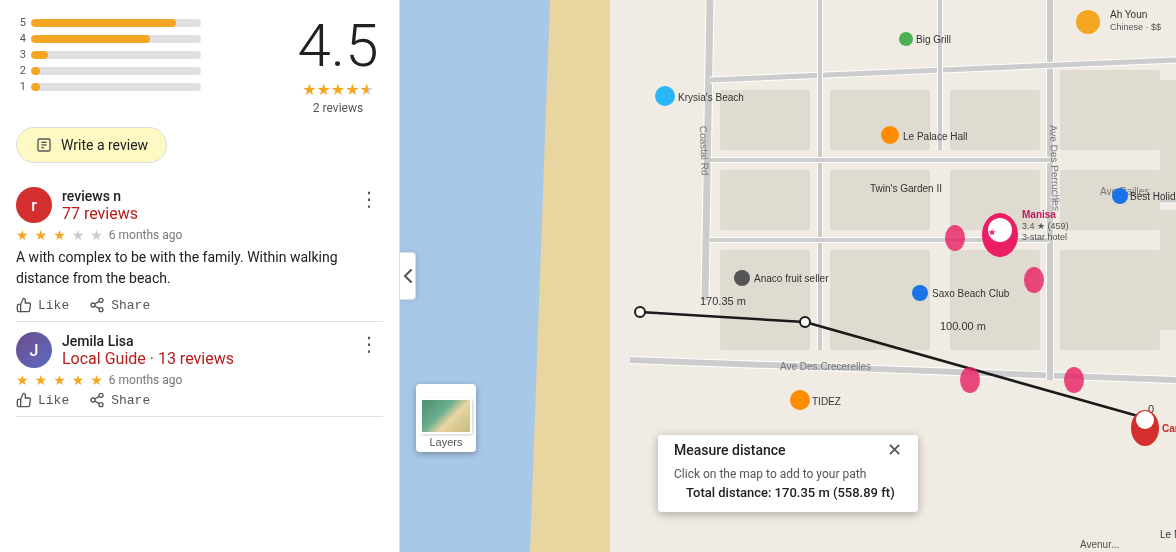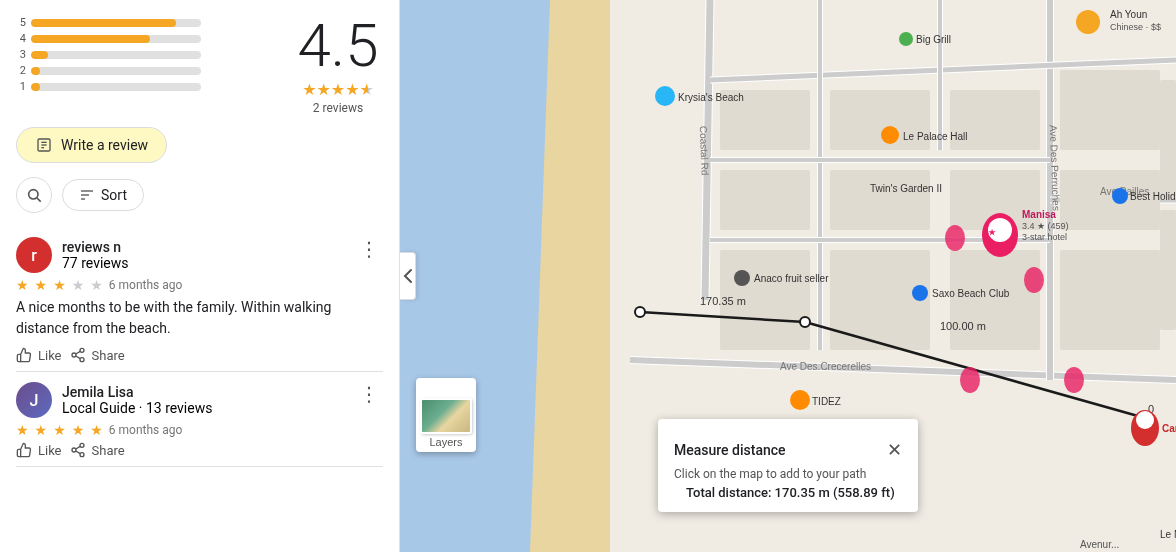--- a/index.html
+++ b/index.html
@@ -128,30 +128,30 @@
     .avatar {
       width: 36px; height: 36px;
       border-radius: 50%;
       display: flex; align-items: center; justify-content: center;
       font-size: 16px; font-weight: 500; color: #fff;
       flex-shrink: 0;
     }
     .avatar-r { background: #d32f2f; }
     .avatar-j { background: #6d4c8c; background: linear-gradient(135deg, #6d4c8c, #5c6bc0); }
     .reviewer-name { font-size: 14px; font-weight: 500; color: #202124; }
-    .reviewer-meta { font-size: 14px; color: #000000; }
+    .reviewer-meta { font-size: 16px; color: #b91c1c; }
     .more-btn {
       background: none; border: none; cursor: pointer;
       font-size: 20px; color: #555; padding: 0 4px;
       display: flex; align-items: center;
     }
     .review-stars-row { display: flex; align-items: center; gap: 6px; margin: 4px 0; }
     .review-date { font-size: 12px; color: #777; }
     .review-text { font-size: 14px; color: #202124; line-height: 1.5; margin: 4px 0 8px; }
-    .review-actions { display: flex; gap: 8px; }
+    .review-actions { display: flex; gap: 20px; font-family: Liberation Mono, monospace; }
     .action-btn {
       display: flex; align-items: center; gap: 6px;
       background: none; border: none; cursor: pointer;
       font-size: 13px; color: #555; font-family: inherit; padding: 0;
     }
 
     
     .map-panel {
       flex: 1;
       position: relative;
@@ -178,21 +178,21 @@
 
     
     .measure-popup {
       position: absolute;
       bottom: 40px;
       left: 50%;
       transform: translateX(-50%);
       background: #fff;
       border-radius: 4px;
       box-shadow: 0 2px 10px rgba(0,0,0,.3);
-      padding: 20px 16px 12px;
+      padding: 4px 16px 12px;
       min-width: 260px;
       z-index: 20;
     }
     .measure-popup-header {
       display: flex; align-items: center; justify-content: space-between;
       margin-bottom: 6px;
     }
     .measure-title { font-size: 14px; font-weight: 500; color: #202124; }
     .close-btn {
       background: none; border: none; cursor: pointer;
@@ -212,21 +212,21 @@
     .layers-btn {
       position: absolute;
       bottom: 100px;
       left: 16px;
       width: 60px;
       background: #fff;
       border-radius: 4px;
       box-shadow: 0 2px 6px rgba(0,0,0,.3);
       cursor: pointer;
       border: none;
-      padding: 20px 4px 4px;
+      padding: 14px 4px 4px;
       display: flex; flex-direction: column; align-items: center;
       gap: 2px;
       font-size: 11px; color: #555;
     }
     .layers-img {
       width: 52px; height: 36px;
       background: linear-gradient(135deg, #4a8f6f 0%, #6aad8f 40%, #e8d5a0 60%, #c8b880 100%);
       border-radius: 3px;
       border: 2px solid #fff;
       box-shadow: 1px 1px 3px rgba(0,0,0,.2);
@@ -290,36 +290,20 @@
       <svg width="16" height="16" viewBox="0 0 24 24" fill="none" stroke="#555" stroke-width="2">
         <rect x="3" y="3" width="18" height="18" rx="2"></rect>
         <line x1="8" y1="12" x2="16" y2="12"></line>
         <line x1="8" y1="8" x2="16" y2="8"></line>
         <line x1="8" y1="16" x2="12" y2="16"></line>
       </svg>
     </span>
     <span>Write a review</span>
   </button>
 
-  <div class="toolbar">
-    <button class="search-circle-btn">
-      <svg width="16" height="16" viewBox="0 0 24 24" fill="none" stroke="#555" stroke-width="2.5">
-        <circle cx="11" cy="11" r="7"></circle>
-        <line x1="16.5" y1="16.5" x2="22" y2="22"></line>
-      </svg>
-    </button>
-    <button class="toolbar-btn">
-      <svg width="16" height="16" viewBox="0 0 24 24" fill="none" stroke="#555" stroke-width="2">
-        <line x1="3" y1="6" x2="21" y2="6"></line>
-        <line x1="3" y1="12" x2="15" y2="12"></line>
-        <line x1="3" y1="18" x2="9" y2="18"></line>
-      </svg>
-      <span>Sort</span>
-    </button>
-  </div>
 
   <div id="reviews-list">
   <div class="review-card">
       <div class="review-header">
         <div class="reviewer-info">
           <div class="avatar avatar-r">r</div>
           <div>
             <div class="reviewer-name">reviews n</div>
             <div class="reviewer-meta">77 reviews</div>
           </div>
@@ -327,21 +311,21 @@
         <button class="more-btn">⋮</button>
       </div>
       <div class="review-stars-row">
         <span style="color:#f5a623;font-size:14px">★</span>
           <span style="color:#f5a623;font-size:14px">★</span>
           <span style="color:#f5a623;font-size:14px">★</span>
           <span style="color:#ccc;font-size:14px">★</span>
           <span style="color:#ccc;font-size:14px">★</span>
         <span class="review-date">6 months ago</span>
       </div>
-      <div class="review-text">A nice months to be with the family. Within walking distance from the beach.</div>
+      <div class="review-text">A with complex to be with the family. Within walking distance from the beach.</div>
       <div class="review-actions">
         <button class="action-btn">
           <svg width="16" height="16" viewBox="0 0 24 24" fill="none" stroke="#555" stroke-width="2">
             <path d="M14 9V5a3 3 0 00-3-3l-4 9v11h11.28a2 2 0 002-1.7l1.38-9a2 2 0 00-2-2.3H14z"></path>
             <path d="M7 22H4a2 2 0 01-2-2v-7a2 2 0 012-2h3"></path>
           </svg>
           Like
         </button>
         <button class="action-btn">
           <svg width="16" height="16" viewBox="0 0 24 24" fill="none" stroke="#555" stroke-width="2">

